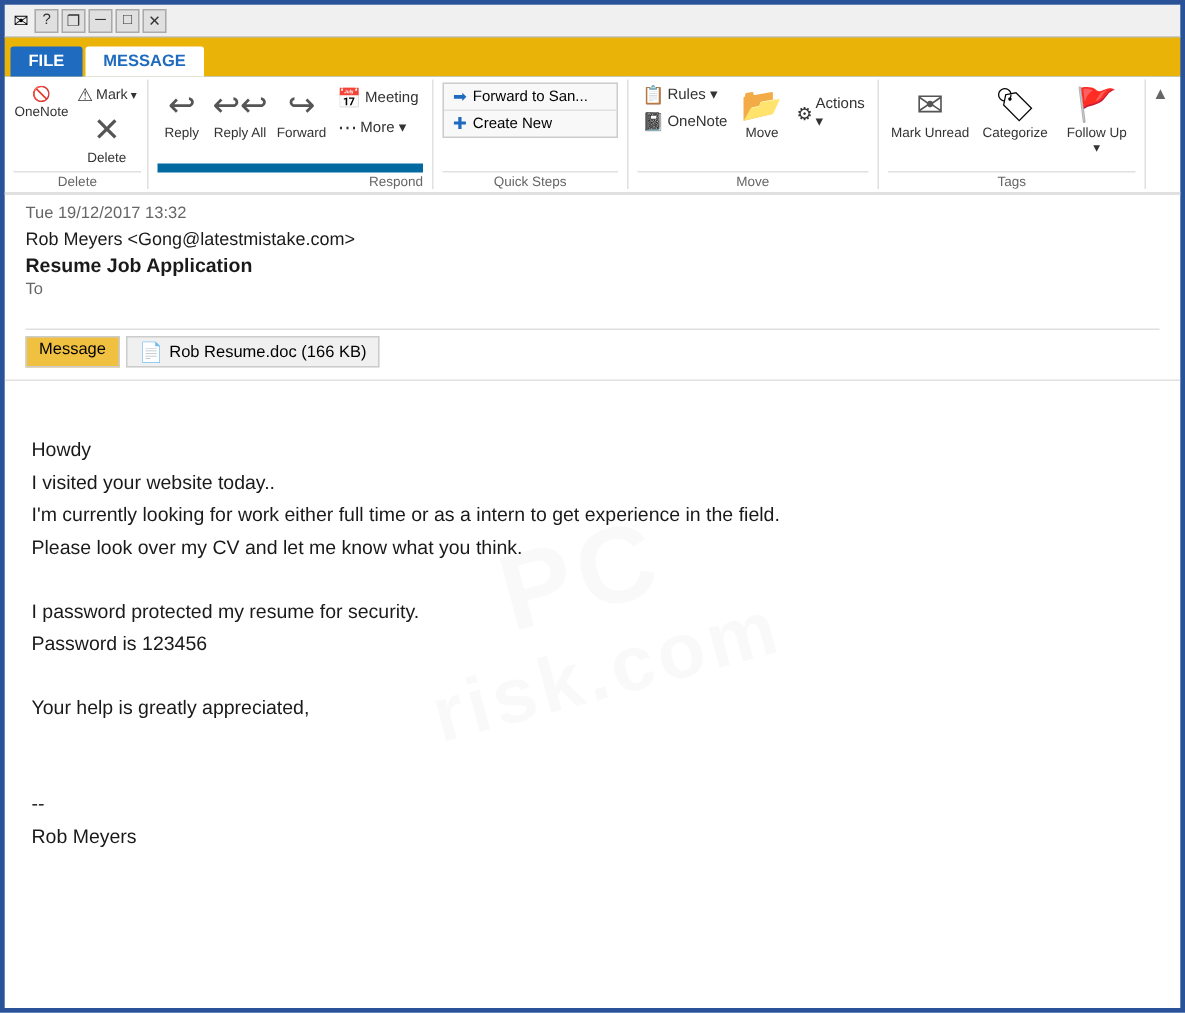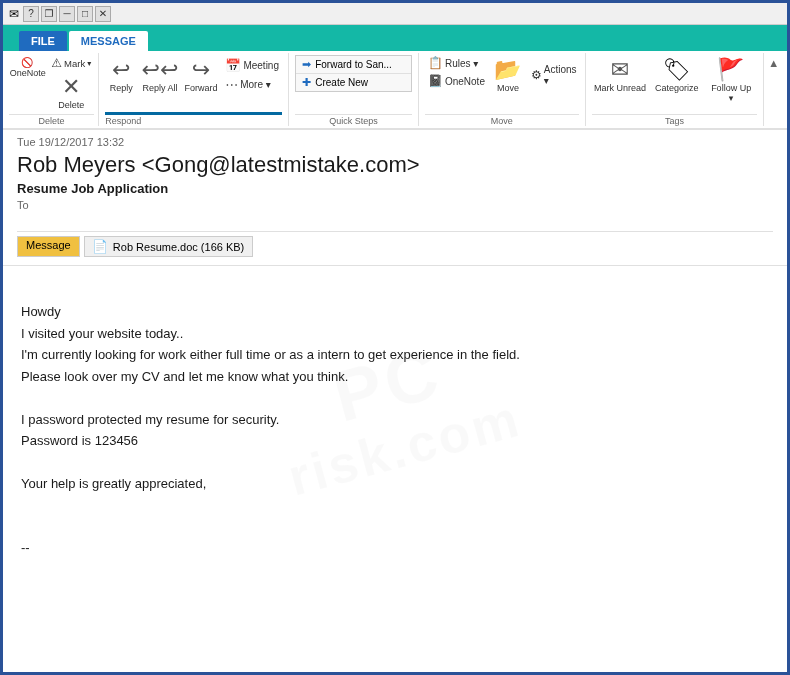--- a/index.html
+++ b/index.html
@@ -22,21 +22,21 @@
   </div>
   <div style="display:flex; gap:2px; align-items:center;">
     <span style="width:16px; height:16px; background:#e0e0e0; border:1px solid #aaa; display:flex; align-items:center; justify-content:center; font-size:10px; cursor:pointer; color:#333;">?</span>
     <span style="width:16px; height:16px; background:#e0e0e0; border:1px solid #aaa; display:flex; align-items:center; justify-content:center; font-size:10px; cursor:pointer; color:#333;">❐</span>
     <span style="width:16px; height:16px; background:#e0e0e0; border:1px solid #aaa; display:flex; align-items:center; justify-content:center; font-size:10px; cursor:pointer; color:#333;">─</span>
     <span style="width:16px; height:16px; background:#e0e0e0; border:1px solid #aaa; display:flex; align-items:center; justify-content:center; font-size:10px; cursor:pointer; color:#333;">□</span>
     <span style="width:16px; height:16px; background:#e0e0e0; border:1px solid #aaa; display:flex; align-items:center; justify-content:center; font-size:10px; cursor:pointer; color:#333;">✕</span>
   </div>
 </div>
 
-<div style="background:#14b8a6; height:26px; display:flex; align-items:flex-end; padding-left:16px;">
+<div style="background:#eab308; height:26px; display:flex; align-items:flex-end; padding-left:4px;">
   <div style="background:#1f6bbf; color:white; padding:4px 12px; font-size:11px; font-weight:bold; cursor:pointer; border-radius:2px 2px 0 0; margin-right:2px;">
     <span>FILE</span>
   </div>
   <div style="background:white; color:#1f6bbf; padding:4px 12px; font-size:11px; font-weight:bold; cursor:pointer; border-radius:2px 2px 0 0;">
     <span>MESSAGE</span>
   </div>
 </div>
 
 <div style="background:white; border-bottom:2px solid #e0e0e0; display:flex; align-items:stretch; padding:2px 4px; gap:0;">
 
@@ -79,21 +79,21 @@
         <div style="display:flex; align-items:center; gap:2px; padding:1px 3px; cursor:pointer; font-size:10px; color:#333;">
           <span style="font-size:13px;">📅</span>
           <span>Meeting</span>
         </div>
         <div style="display:flex; align-items:center; gap:2px; padding:1px 3px; cursor:pointer; font-size:10px; color:#333;">
           <span style="font-size:13px;">⋯</span>
           <span>More ▾</span>
         </div>
       </div>
     </div>
-    <div style="font-size:9px; color:#666; text-align:left; border-top:3px solid #0369a1; padding-top:1px;">Respond</div>
+    <div style="font-size:9px; color:#666; text-align:right; border-top:6px solid #0369a1; padding-top:1px;">Respond</div>
   </div>
 
   <div style="display:flex; flex-direction:column; border-right:1px solid #e0e0e0; padding:0 6px; min-width:130px;">
     <div style="flex:1; padding:2px 0;">
       <div style="border:1px solid #ccc; background:#f8f8f8; display:flex; flex-direction:column; gap:0;">
         <div style="display:flex; align-items:center; gap:4px; padding:2px 6px; cursor:pointer; font-size:10px; border-bottom:1px solid #e0e0e0;">
           <span style="font-size:11px; color:#1f6bbf;">➡</span>
           <span>Forward to San...</span>
         </div>
         <div style="display:flex; align-items:center; gap:4px; padding:2px 6px; cursor:pointer; font-size:10px;">
@@ -156,21 +156,21 @@
 
   <div style="position:absolute; top:0; left:0; right:0; bottom:0; display:flex; align-items:center; justify-content:center; pointer-events:none; z-index:1; opacity:0.06; transform:rotate(-15deg);">
     <div style="display:flex; flex-direction:column; align-items:center;">
       <span style="font-size:72px; font-weight:bold; color:#aaa; letter-spacing:4px; line-height:1;">PC</span>
       <span style="font-size:52px; font-weight:bold; color:#aaa; letter-spacing:3px;">risk.com</span>
     </div>
   </div>
 
   <div style="padding:6px 14px 4px 14px; border-bottom:1px solid #e0e0e0; position:relative; z-index:2;">
     <div style="font-size:11px; color:#666; margin-bottom:4px;">Tue 19/12/2017 13:32</div>
-    <div style="font-size:22px; color:#1a1a1a; font-weight:300; margin-bottom:3px;">Rob Meyers &lt;Gong@latestmistake.com&gt;</div>
+    <div style="font-size:12px; color:#1a1a1a; font-weight:300; margin-bottom:3px;">Rob Meyers &lt;Gong@latestmistake.com&gt;</div>
     <div style="font-size:13px; font-weight:bold; color:#1a1a1a; margin-bottom:3px;">Resume Job Application</div>
     <div style="font-size:11px; color:#666; margin-bottom:20px;">To</div>
     <div style="display:flex; gap:4px; padding:4px 0; border-top:1px solid #e0e0e0;">
       <div style="background:#f0c040; padding:2px 8px; font-size:11px; border:1px solid #ccc; cursor:pointer;">
         <span>Message</span>
       </div>
       <div style="display:flex; align-items:center; gap:4px; background:#f0f0f0; border:1px solid #ccc; padding:2px 8px; font-size:11px; cursor:pointer;">
         <span style="font-size:13px; color:#1f6bbf;">📄</span>
         <span>Rob Resume.doc (166 KB)</span>
       </div>
@@ -184,14 +184,15 @@
     <div>I'm currently looking for work either full time or as a intern to get experience in the field.</div>
     <div>Please look over my CV and let me know what you think.</div>
     <div>&nbsp;</div>
     <div>I password protected my resume for security.</div>
     <div>Password is 123456</div>
     <div>&nbsp;</div>
     <div>Your help is greatly appreciated,</div>
     <div>&nbsp;</div>
     <div>&nbsp;</div>
     <div>--</div>
+    <div>Rob Meyers</div>
   </div>
 </div>
 
 </body></html>

